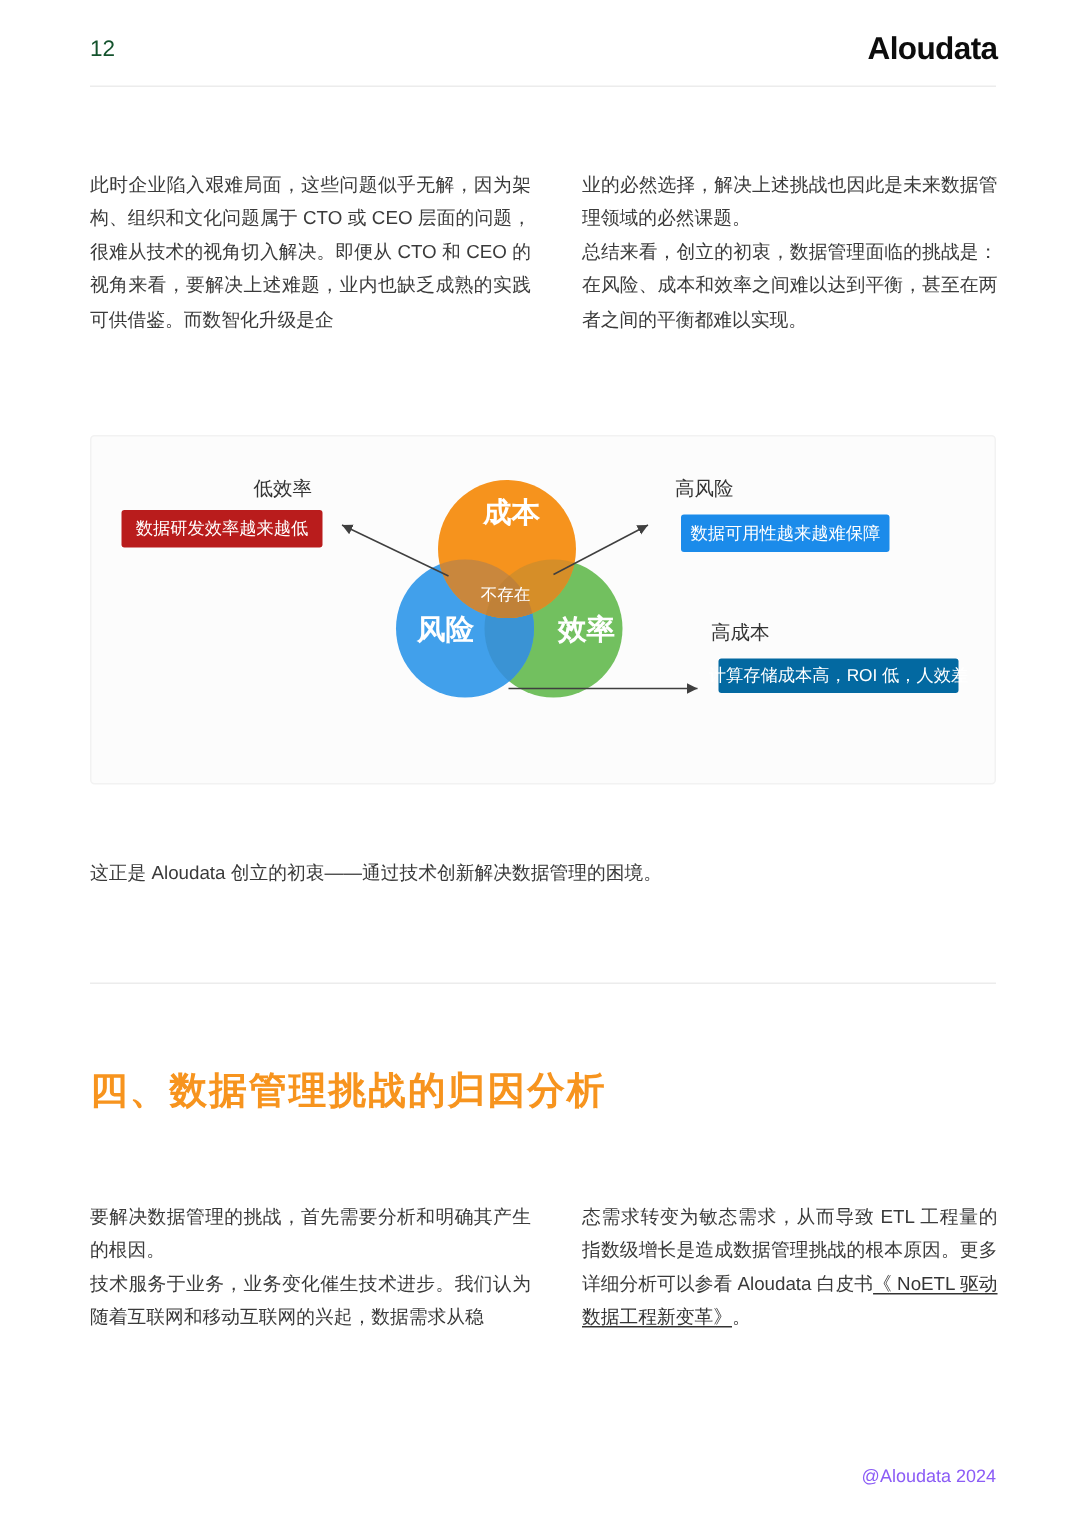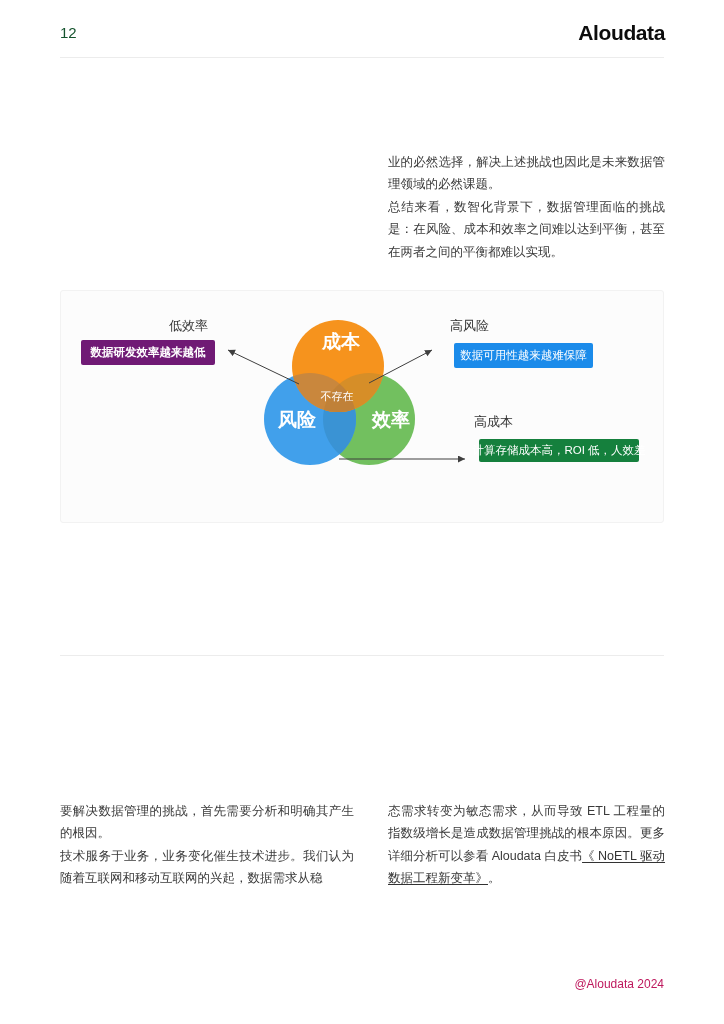--- a/index.html
+++ b/index.html
@@ -10,21 +10,21 @@
   
   .page-num{position:absolute;left:60px;top:24px;font-size:15px;color:#14532d;}
   .logo{position:absolute;right:59px;top:21px;font-size:21px;font-weight:800;color:#0c0c0c;letter-spacing:-0.4px;}
   .rule{position:absolute;left:60px;right:60px;border-top:1px solid #ececec;height:0;}
   .rule.hdr{top:57px;}
   .rule.sec{top:655px;}
   
   .col{position:absolute;font-size:12.5px;line-height:22.4px;text-align:justify;color:#3a3a3a;}
   .col p{margin:0;}
   .col-left{left:60px;top:112px;width:294px;}
-  .col-right{left:388px;top:112px;width:277px;margin-top:39px;}
+  .col-right{left:388px;top:112px;width:277px;}
   .col-left2{left:60px;top:800px;width:294px;}
   .col-right2{left:388px;top:800px;width:277px;}
   .doc-link{color:#333;text-decoration:underline;text-underline-offset:2px;cursor:pointer;}
   .mid-line{position:absolute;left:60px;top:574px;width:580px;font-size:12.5px;color:#3a3a3a;}
   
   .figure-panel{
     position:absolute;left:60px;top:290px;width:604px;height:233px;
     background:#fcfcfc;border:1px solid #f2f2f2;border-radius:3px;box-sizing:border-box;
   }
   .figure-panel svg{position:absolute;left:0;top:0;}
@@ -39,36 +39,39 @@
   .box-blue{left:393px;top:52px;width:139px;height:25px;text-align:center;}
   .lbl-high-cost{left:413px;top:122px;}
   .box-orange{left:418px;top:148px;width:160px;height:23px;}
   .fig-caption{position:absolute;left:0;right:0;top:205px;text-align:center;font-size:10.5px;color:#9a9a9a;}
   
   .section-title{
     position:absolute;left:60px;top:710px;font-size:25px;font-weight:bold;
     letter-spacing:1.5px;
   }
   
-  .footer{position:absolute;right:60px;top:977px;font-size:12px;color:#be185d;}
+  .footer{position:absolute;right:60px;top:977px;font-size:12px;color:#8b5cf6;}
   .venn-big{font-size:19px;font-weight:bold;fill:#fff;}
   .venn-small{font-size:11px;fill:#fff;}
 </style>
 </head>
 <body>
 
 <div class="page">
 
   <div class="page-num">12</div>
   <div class="logo">Aloudata</div>
   <div class="rule hdr"></div>
 
+  <div class="col col-left">
+    <p>此时企业陷入艰难局面，这些问题似乎无解，因为架构、组织和文化问题属于 CTO 或 CEO 层面的问题，很难从技术的视角切入解决。即便从 CTO 和 CEO 的视角来看，要解决上述难题，业内也缺乏成熟的实践可供借鉴。而数智化升级是企</p>
+  </div>
   <div class="col col-right">
     <p>业的必然选择，解决上述挑战也因此是未来数据管理领域的必然课题。</p>
-    <p>总结来看，数智化背景下，数据管理面临的挑战是：在风险、成本和效率之间难以达到平衡，甚至在两者之间的平衡都难以实现。</p>
+    <p>总结来看，创立的初衷，数据管理面临的挑战是：在风险、成本和效率之间难以达到平衡，甚至在两者之间的平衡都难以实现。</p>
   </div>
 
   <div class="figure-panel">
     <svg width="604" height="233" viewBox="0 0 604 233">
       <defs>
         <clipPath id="clipBlue">
             <circle cx="249" cy="128" r="46"></circle>
           </clipPath>
         <clipPath id="clipGreen">
             <circle cx="308" cy="128" r="46"></circle>
@@ -100,32 +103,34 @@
       <text x="236" y="135" text-anchor="middle" class="venn-big">风险</text>
       <text x="330" y="135" text-anchor="middle" class="venn-big">效率</text>
       <text x="276" y="109" text-anchor="middle" class="venn-small">不存在</text>
 
       <line x1="238" y1="93" x2="167" y2="59" stroke="#3f3f3f" stroke-width="1" marker-end="url(#arrowHead)"></line>
       <line x1="308" y1="92" x2="371" y2="59" stroke="#3f3f3f" stroke-width="1" marker-end="url(#arrowHead)"></line>
       <line x1="278" y1="168" x2="404" y2="168" stroke="#3f3f3f" stroke-width="1" marker-end="url(#arrowHead)"></line>
     </svg>
 
     <div class="callout-label lbl-low-eff">低效率</div>
-    <div class="callout-box box-green" style="background-color: #701a75; font-weight: bold;">数据研发效率越来越低</div>
+    <div class="callout-box box-green" style="background-color: #b91c1c;">数据研发效率越来越低</div>
 
     <div class="callout-label lbl-high-risk">高风险</div>
     <div class="callout-box box-blue" style="background-color: rgb(27, 139, 234);">数据可用性越来越难保障</div>
 
     <div class="callout-label lbl-high-cost">高成本</div>
-    <div class="callout-box box-orange" style="background-color: #15803d;">计算存储成本高，ROI 低，人效差</div>
+    <div class="callout-box box-orange" style="background-color: #0369a1;">计算存储成本高，ROI 低，人效差</div>
 
   </div>
 
+  <div class="mid-line">这正是 Aloudata 创立的初衷——通过技术创新解决数据管理的困境。</div>
 
   <div class="rule sec"></div>
+  <h2 class="section-title" style="margin: 0px; color: rgb(247, 148, 30);">四、数据管理挑战的归因分析</h2>
 
   <div class="col col-left2">
     <p>要解决数据管理的挑战，首先需要分析和明确其产生的根因。</p>
     <p>技术服务于业务，业务变化催生技术进步。我们认为随着互联网和移动互联网的兴起，数据需求从稳</p>
   </div>
   <div class="col col-right2">
     <p><span>态需求转变为敏态需求，从而导致 ETL 工程量的指数级增长是造成数据管理挑战的根本原因。更多详细分析可以参看 Aloudata 白皮书</span><a class="doc-link">《 NoETL 驱动数据工程新变革》</a><span>。</span></p>
   </div>
 
   <div class="footer">@Aloudata 2024</div>

